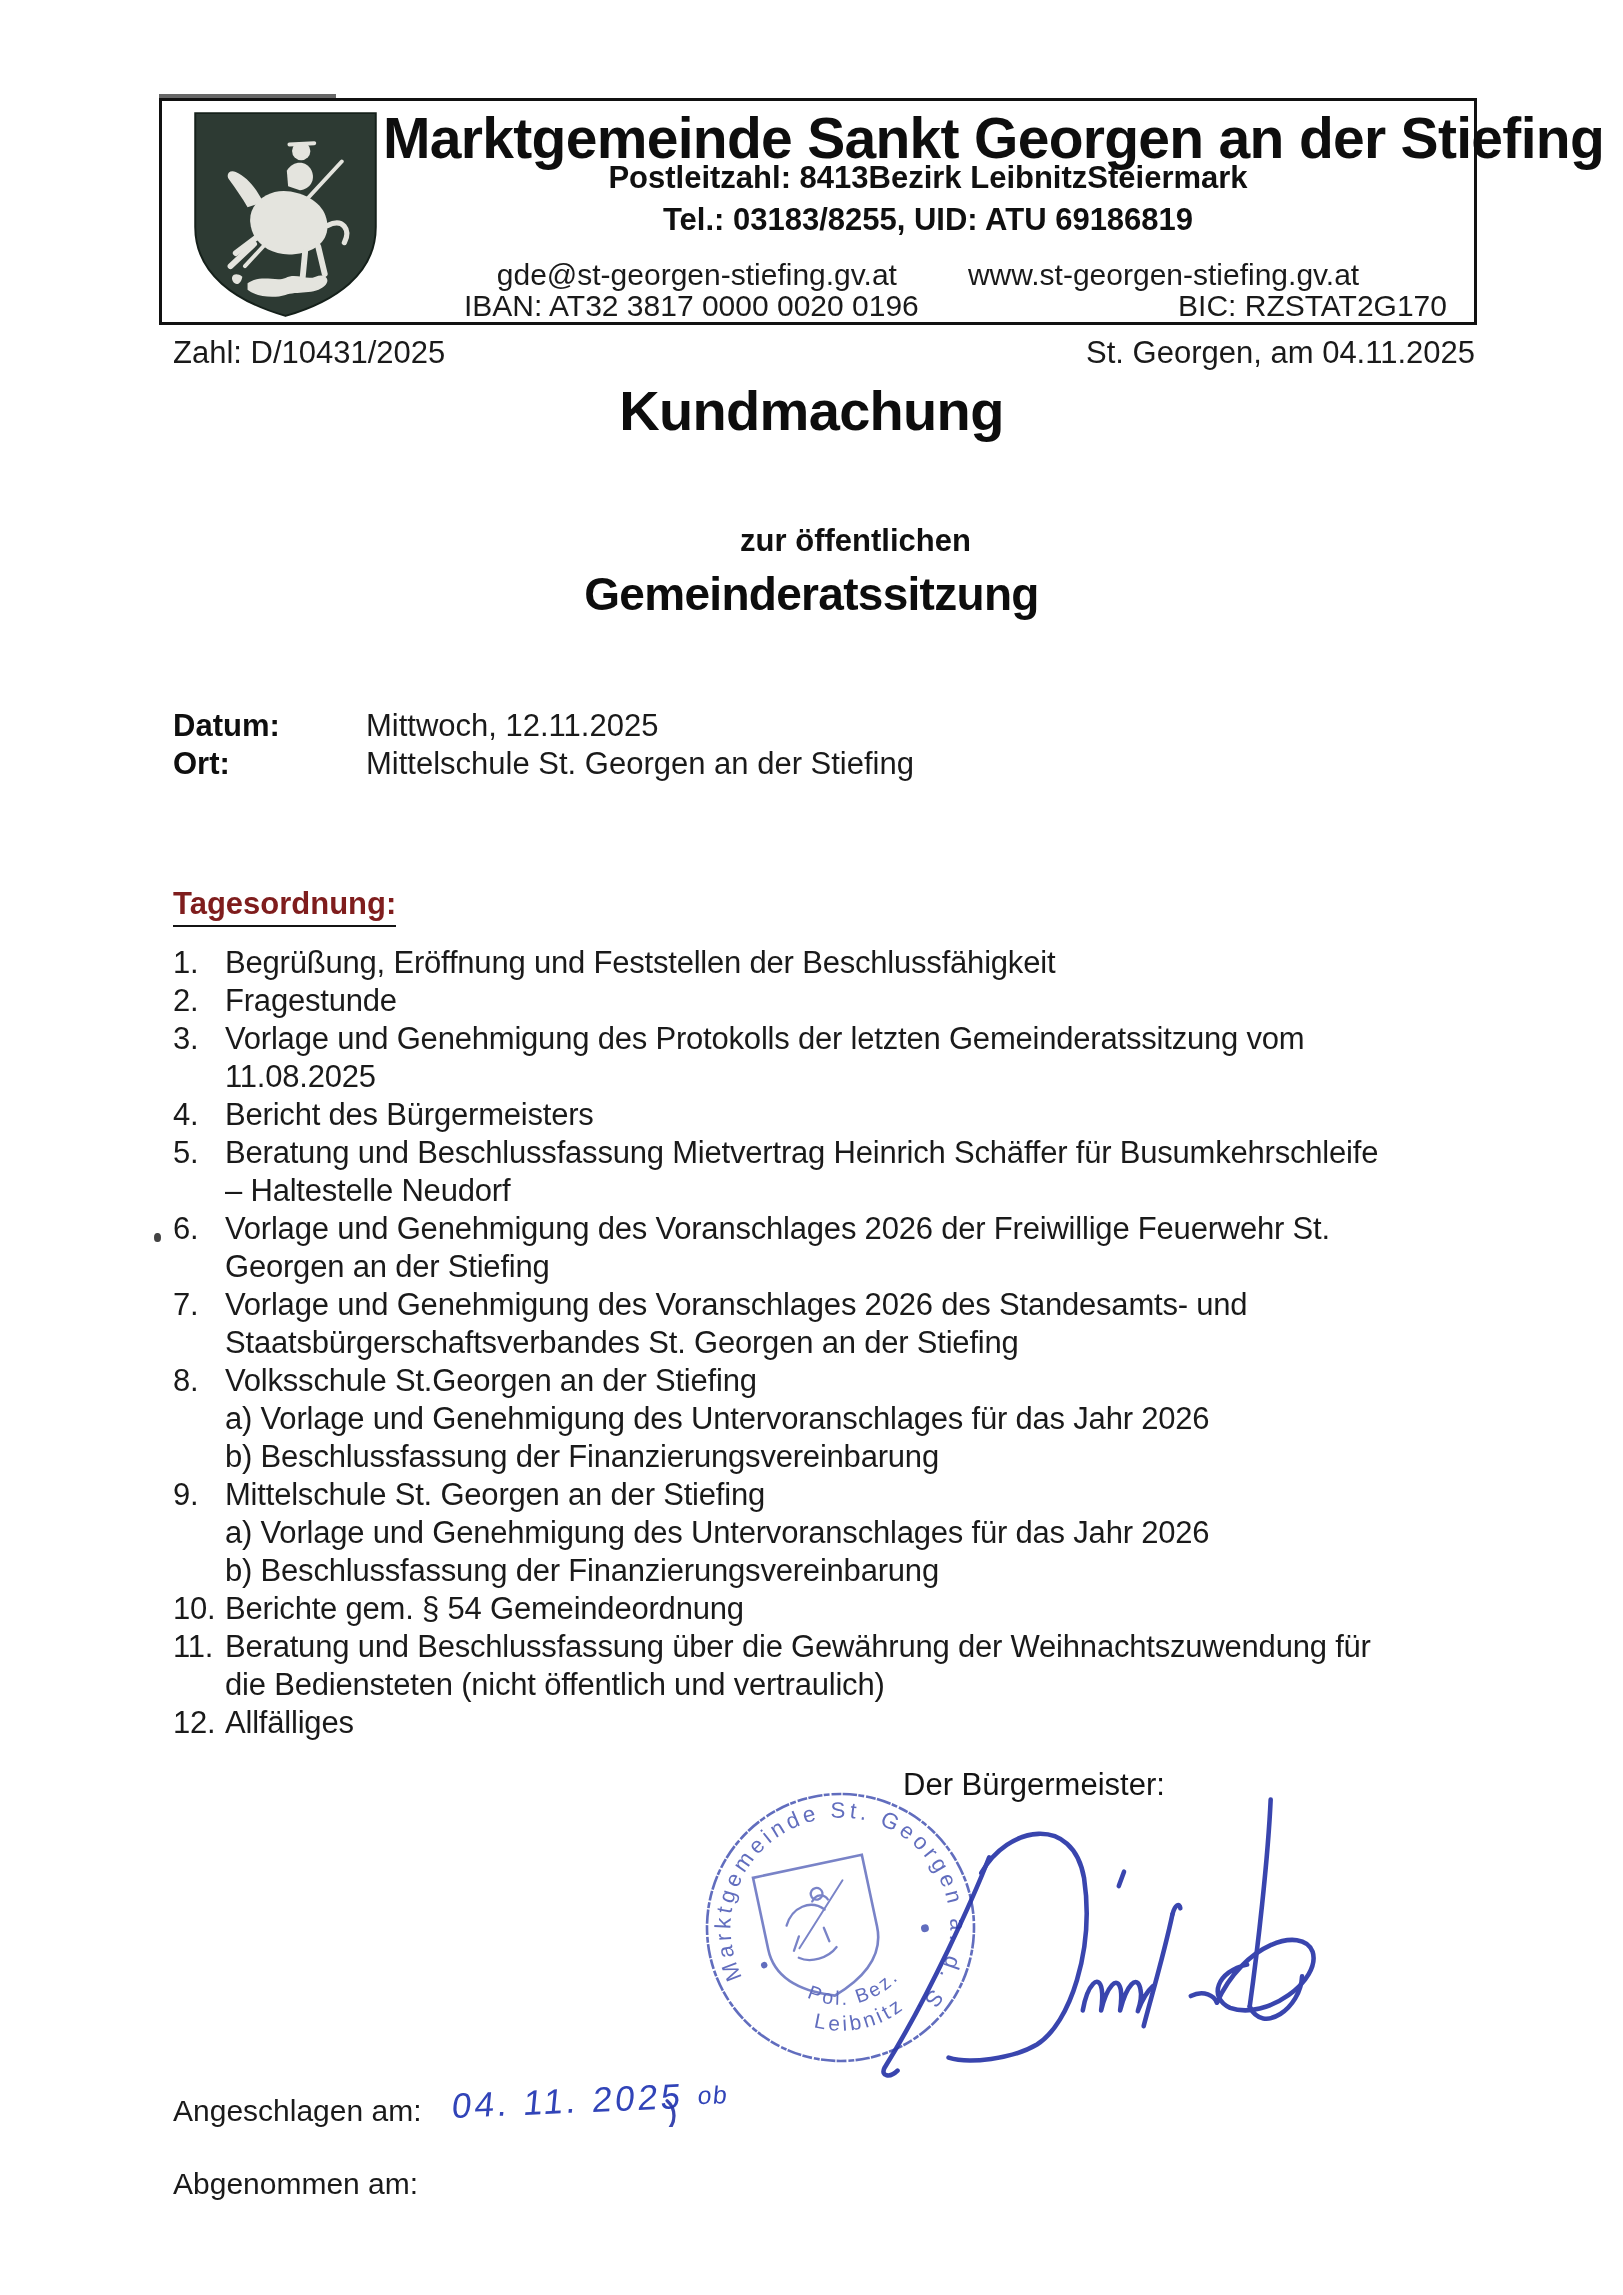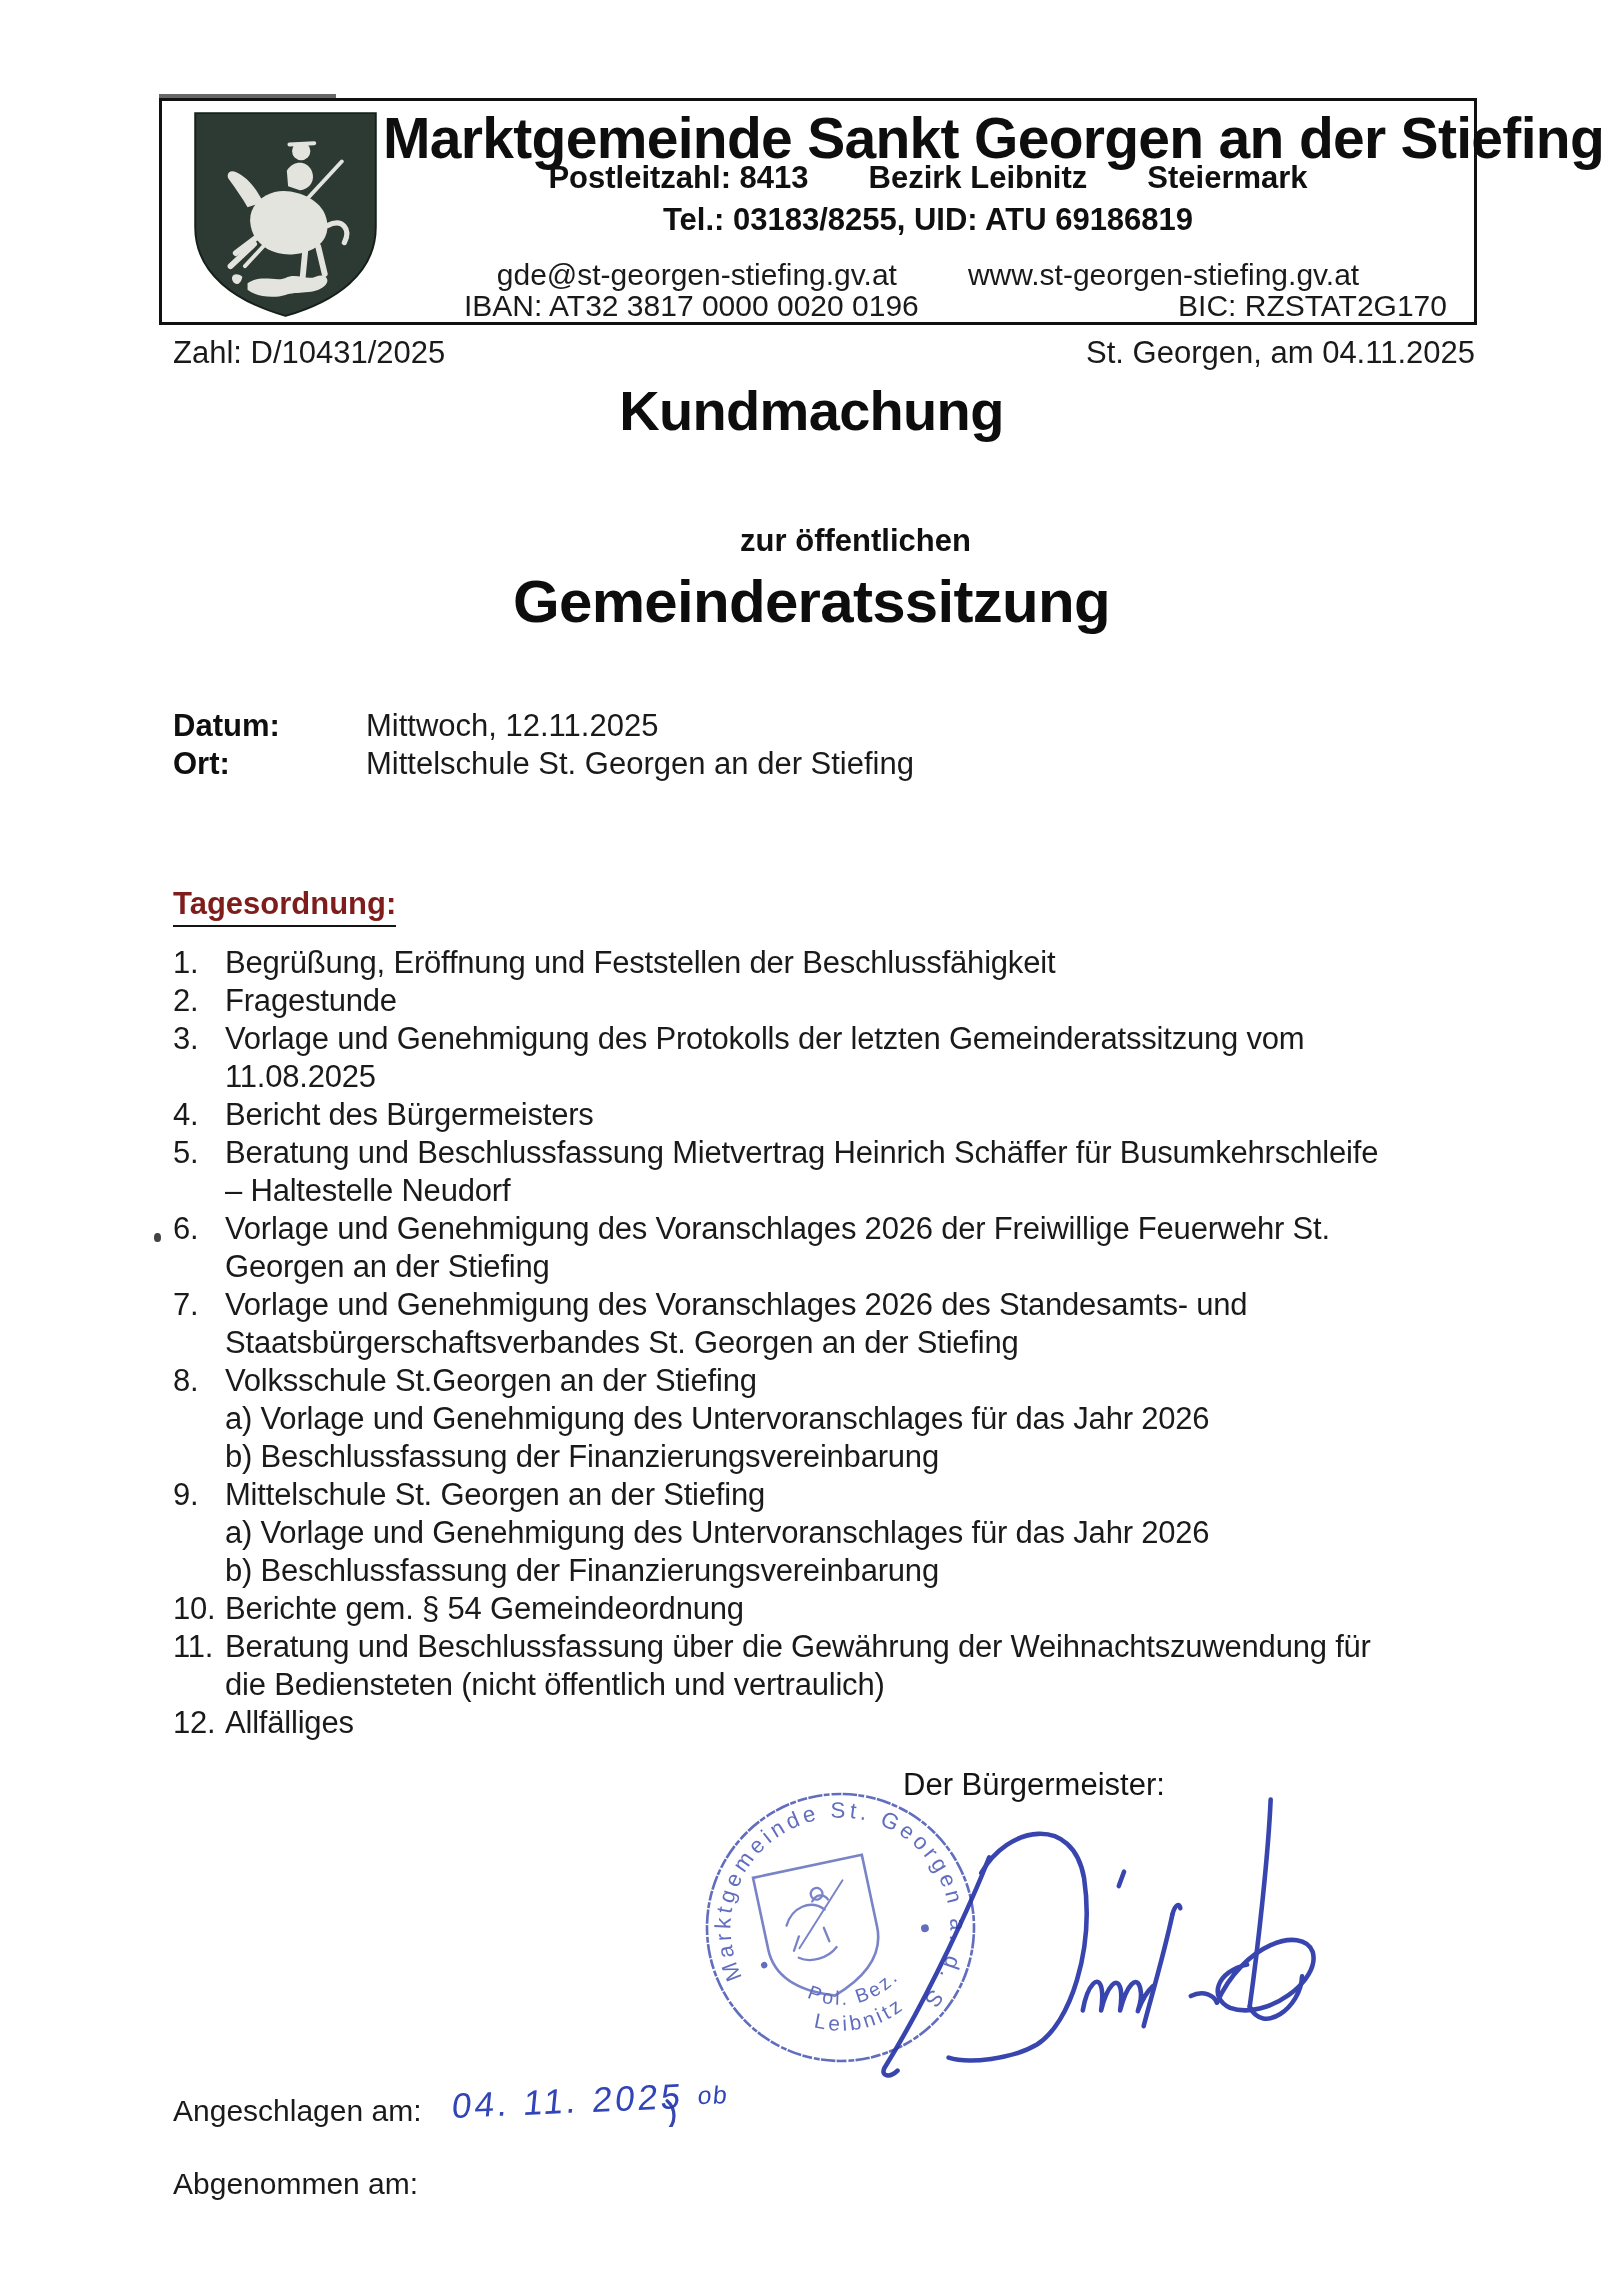--- a/index.html
+++ b/index.html
@@ -16,32 +16,32 @@
   
   .header-box{
     left:159px;top:98px;width:1312px;height:221px;
     border:3.3px solid #111;
     background:#fff;
   }
   .smudge{left:159px;top:94px;width:177px;height:5.9px;background:#161616;opacity:.65;}
   .emblem{left:190px;top:109px;}
   .h-col{left:383px;width:1090px;text-align:center;}
   .h-title{top:105px;font-size:57px;font-weight:bold;letter-spacing:-0.7px;color:#0e0e0e;white-space:nowrap;}
-  .h-line2{top:160px;display:flex;justify-content:center;gap:60px;font-size:31px;font-weight:bold;color:#101010;}
+  .h-line2{top:160px;display:flex;justify-content:center;font-size:31px;font-weight:bold;color:#101010;}
   .h-line3{top:202px;font-size:31px;font-weight:bold;color:#101010;}
   .h-line4{top:258px;display:flex;justify-content:center;gap:71px;font-size:30px;}
   .h-line5{top:289px;display:flex;justify-content:space-between;padding:0 26px 0 81px;font-size:30px;box-sizing:border-box;}
 
   
   .ref-row{left:173px;top:335px;width:1302px;display:flex;justify-content:space-between;font-size:31px;}
 
   
   .t-main{left:0;top:378px;width:1623px;text-align:center;font-size:56px;font-weight:bold;letter-spacing:-0.7px;color:#0d0d0d;}
   .t-sub{left:0;top:523px;width:1623px;text-align:center;font-size:31px;font-weight:bold;color:#101010;padding-left:44px;}
-  .t-event{left:0;top:567px;width:1623px;text-align:center;font-size:60px;font-weight:bold;letter-spacing:-0.7px;color:#0d0d0d;}
+  .t-event{left:0;top:567px;width:1623px;text-align:center;font-size:46px;font-weight:bold;letter-spacing:-0.7px;color:#0d0d0d;}
 
   
   .details{left:173px;top:707px;font-size:31px;line-height:38px;}
   .d-row{display:flex;}
   .d-label{width:193px;font-weight:bold;color:#0f0f0f;}
 
   
   .agenda-h{left:173px;top:886px;font-size:31px;font-weight:bold;color:#7f1d1d;
     border-bottom:2.6px solid #141414;padding-bottom:2.6px;display:inline-block;}
   .agenda{left:173px;top:944px;width:1309px;font-size:31px;line-height:38px;letter-spacing:-0.2px;}

